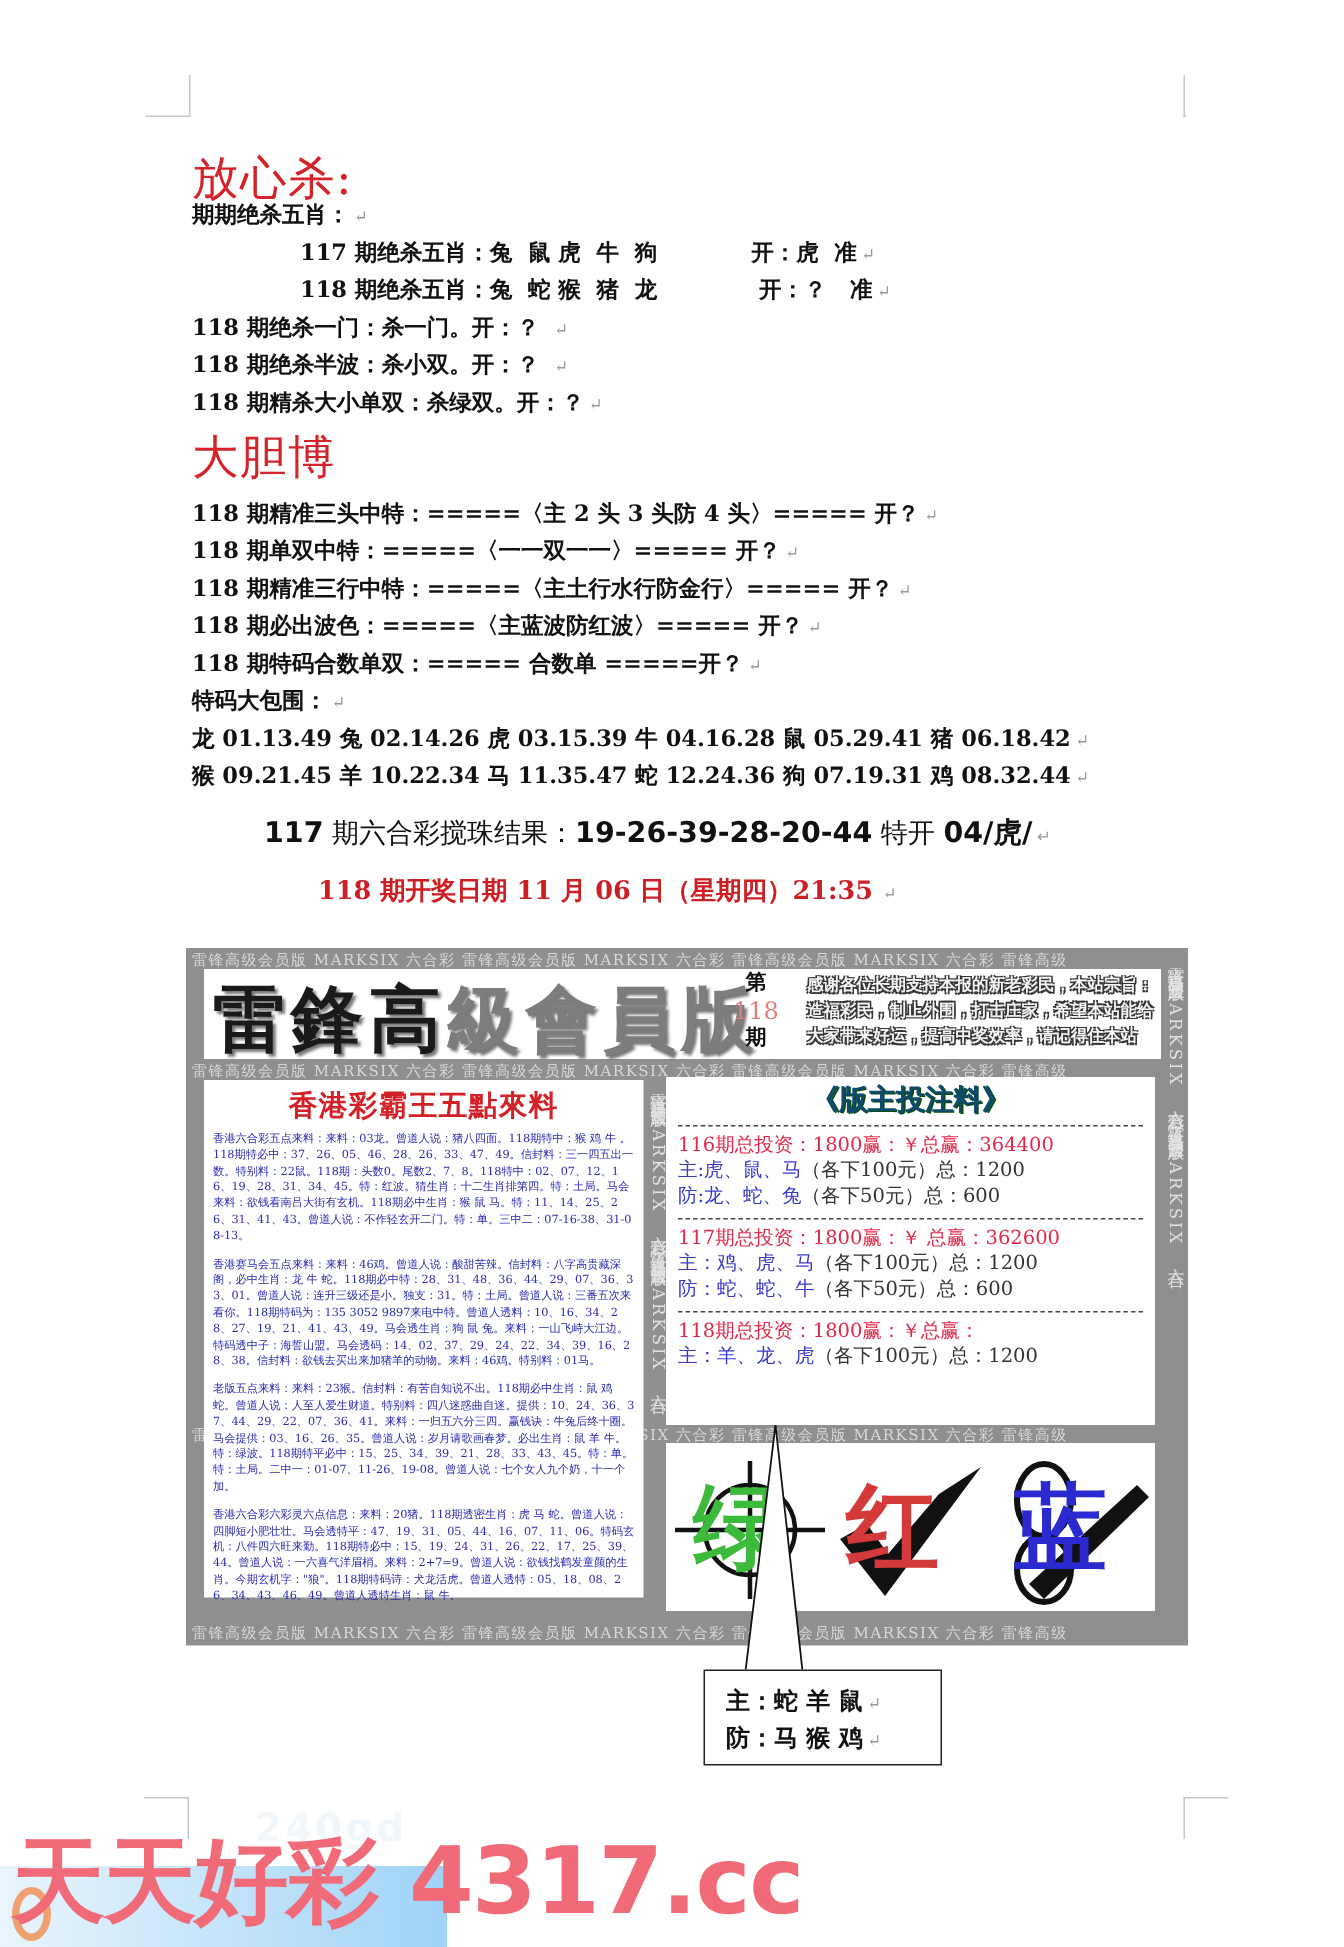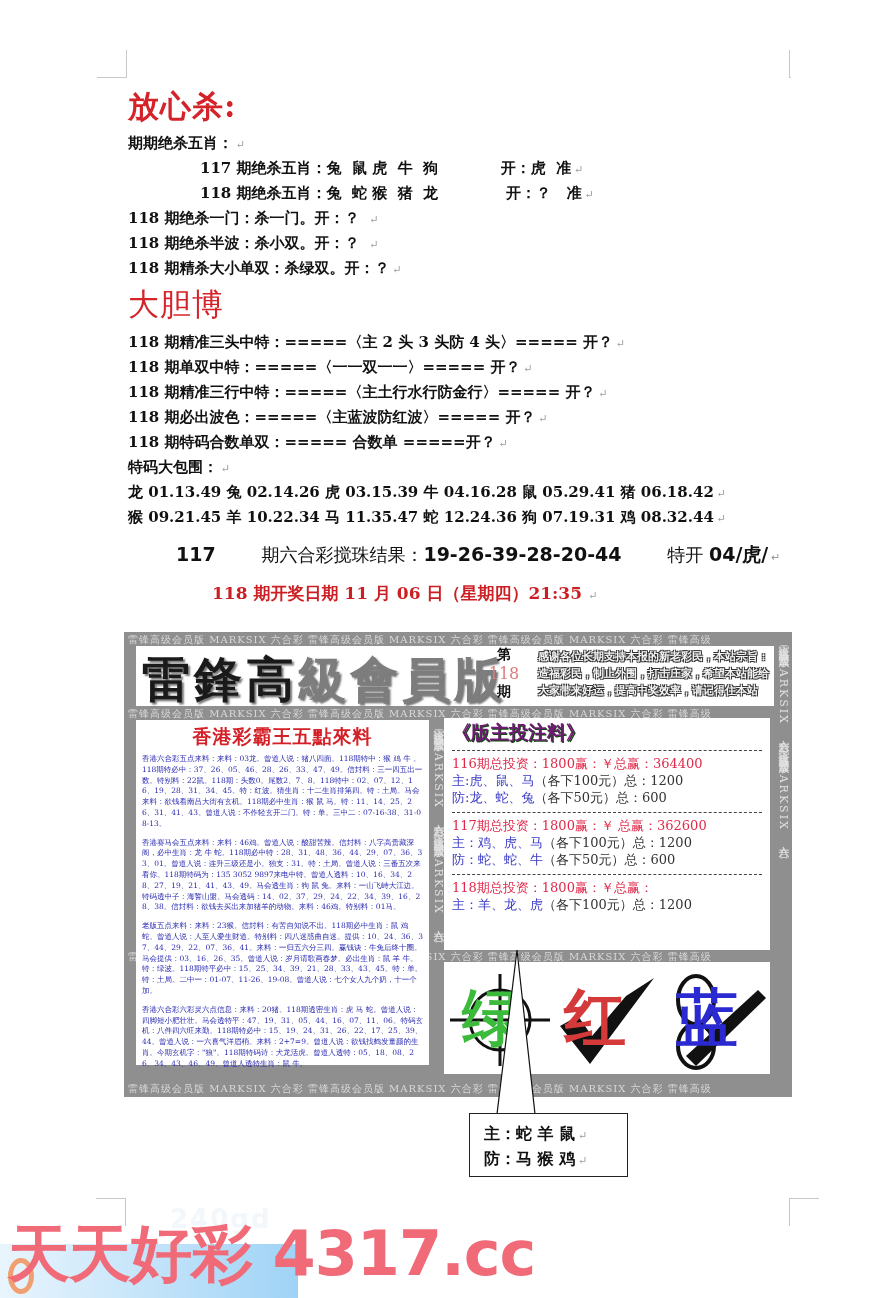--- a/index.html
+++ b/index.html
@@ -10,21 +10,21 @@
   .corner.tl { left: 97px; top: 50px; border-width: 0 1px 1px 0; }
   .corner.tr { left: 789px; top: 50px; border-width: 0 0 1px 0; width: 2px; border-left: 1px solid #c8c8c8; }
   .corner.bl { left: 96px; top: 1198px; border-width: 1px 1px 0 0; }
   .corner.br { left: 789px; top: 1198px; border-width: 1px 0 0 1px; }
 
   .heading { position: absolute; left: 128px; color: #d4242a; font-size: 31px; font-family: "DejaVu Serif", serif; font-weight: normal; letter-spacing: 1px; }
   .line { position: absolute; left: 128px; font-size: 15px; font-weight: bold; white-space: pre; line-height: 20px; }
   .ret { color: #9a9a9a; font-weight: normal; font-size: 11px; margin-left: 3px; }
 
   .result-line { position: absolute; left: 176px; top: 542px; font-size: 19px; font-weight: bold; white-space: pre; font-family: "DejaVu Sans", sans-serif; }
-  .result-line .cn { font-family: "DejaVu Serif", serif; font-weight: normal; font-size: 18px; margin-left: 40px; }
+  .result-line .cn { font-family: "DejaVu Serif", serif; font-weight: normal; font-size: 18px; }
   .date-line { position: absolute; left: 212px; top: 582px; font-size: 17px; font-weight: bold; color: #cc1f24; white-space: pre; }
 
   
   .panel { position: absolute; left: 124px; top: 632px; width: 668px; height: 465px; background: #8f8f8f; overflow: hidden; }
   .wm-row { position: absolute; color: #d9d9d9; font-size: 10px; white-space: nowrap; letter-spacing: 1px; }
   .wm-col { position: absolute; color: #e2e2e2; font-size: 11px; writing-mode: vertical-rl; letter-spacing: 2px; white-space: nowrap; }
 
   .banner { position: absolute; left: 12px; top: 14px; width: 638px; height: 60px; background: #ffffff; }
   .banner-title { position: absolute; left: 6px; top: 2px; font-size: 48px; font-weight: bold; letter-spacing: 4px; color: #1a1a1a; text-shadow: 2px 2px 2px #777; font-family: "DejaVu Serif", serif; }
   .banner-title .g { color: #7d7d7d; }
@@ -32,21 +32,21 @@
   .issue-di { font-size: 14px; display: block; }
   .issue-num { font-size: 16px; color: #e07c7c; display: block; font-weight: normal; }
   .issue-qi { font-size: 14px; display: block; }
   .banner-note { position: absolute; left: 402px; top: 2px; width: 236px; font-size: 11px; line-height: 17px; color: #f5f5f5; font-weight: bold; text-shadow: 1px 1px 0 #333, -1px -1px 0 #333, 1px -1px 0 #333, -1px 1px 0 #333; }
 
   .left-box { position: absolute; left: 12px; top: 88px; width: 293px; height: 345px; background: #ffffff; padding: 4px 6px; }
   .left-title { text-align: center; color: #d42027; font-size: 19px; font-weight: bold; letter-spacing: 1px; margin-bottom: 4px; }
   .left-para { font-size: 7.5px; line-height: 10.8px; color: #2a2ab0; margin-bottom: 8px; word-break: break-all; }
 
   .right-box { position: absolute; left: 320px; top: 86px; width: 326px; height: 232px; background: #ffffff; padding: 2px 8px; }
-  .right-title { text-align: left; color: #701a75; font-size: 19px; font-weight: bold; text-shadow: 1px 1px 0 #0a4d0a; margin-bottom: 4px; }
+  .right-title { text-align: center; color: #0c4a6e; font-size: 19px; font-weight: bold; text-shadow: 1px 1px 0 #0a4d0a; margin-bottom: 4px; }
   .dash { border-top: 1px dashed #444; margin: 2px 0 4px 0; }
   .bet-block { margin-bottom: 6px; }
   .bet-head { color: #e0294a; font-size: 13px; line-height: 17px; white-space: pre; }
   .bet-row { font-size: 13px; line-height: 17px; white-space: pre; color: #333; }
   .bet-row .zod { color: #3a3ac8; }
 
   .icons-box { position: absolute; left: 320px; top: 330px; width: 326px; height: 112px; background: #ffffff; }
   .icon-glyph { position: absolute; top: 14px; font-size: 62px; font-weight: bold; font-family: "DejaVu Serif", serif; }
 
   
@@ -60,21 +60,21 @@
   .foot-brand { position: absolute; left: 8px; top: 1212px; color: #f06a78; font-size: 62px; font-weight: bold; font-family: "DejaVu Sans", sans-serif; white-space: pre; letter-spacing: -1px; }
 </style>
 </head>
 <body>
 
 <div class="corner tl"></div>
 <div class="corner tr"></div>
 <div class="corner bl"></div>
 <div class="corner br"></div>
 
-<div class="heading" style="top:86px;font-weight:bold;">放心杀:</div>
+<div class="heading" style="top:98px;">放心杀:</div>
 <div class="line" style="top:133px;"><span>期期绝杀五肖：</span><span class="ret">↵</span></div>
 <div class="line" style="top:158px; left:200px;"><span>117 期绝杀五肖：兔  鼠 虎  牛  狗            开：虎  准</span><span class="ret">↵</span></div>
 <div class="line" style="top:183px; left:200px;"><span>118 期绝杀五肖：兔  蛇 猴  猪  龙             开：？   准</span><span class="ret">↵</span></div>
 <div class="line" style="top:208px;"><span>118 期绝杀一门：杀一门。开：？</span><span class="ret">  ↵</span></div>
 <div class="line" style="top:233px;"><span>118 期绝杀半波：杀小双。开：？</span><span class="ret">  ↵</span></div>
 <div class="line" style="top:258px;"><span>118 期精杀大小单双：杀绿双。开：？</span><span class="ret">↵</span></div>
 
 <div class="heading" style="top:284px;">大胆博</div>
 <div class="line" style="top:332px;"><span>118 期精准三头中特：=====〈主 2 头 3 头防 4 头〉===== 开？</span><span class="ret">↵</span></div>
 <div class="line" style="top:357px;"><span>118 期单双中特：=====〈一一双一一〉===== 开？</span><span class="ret">↵</span></div>

